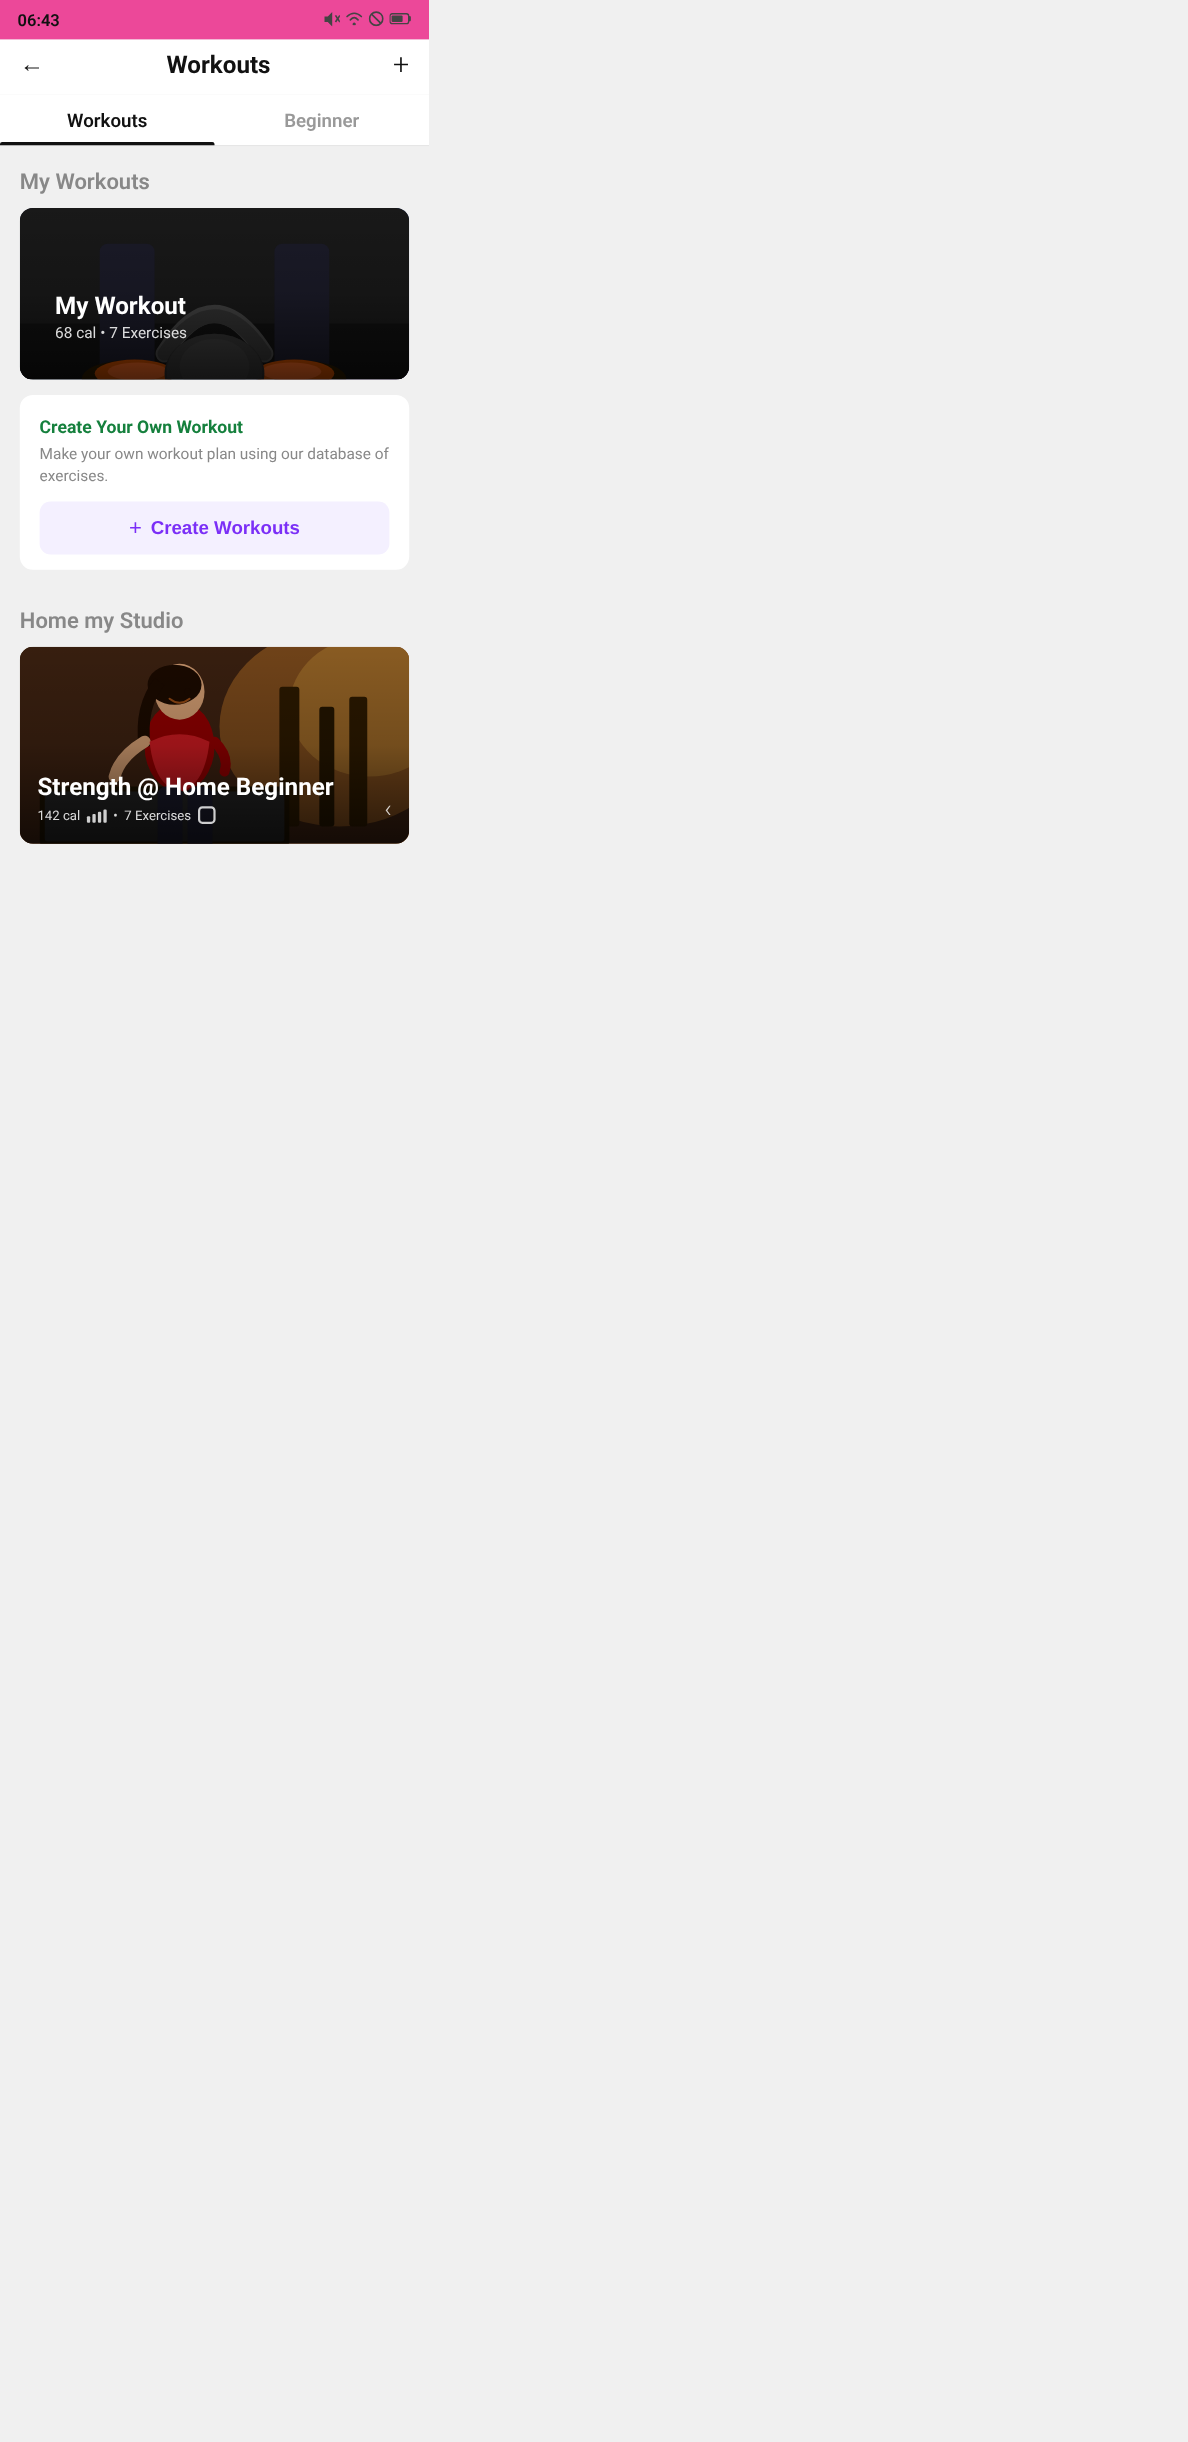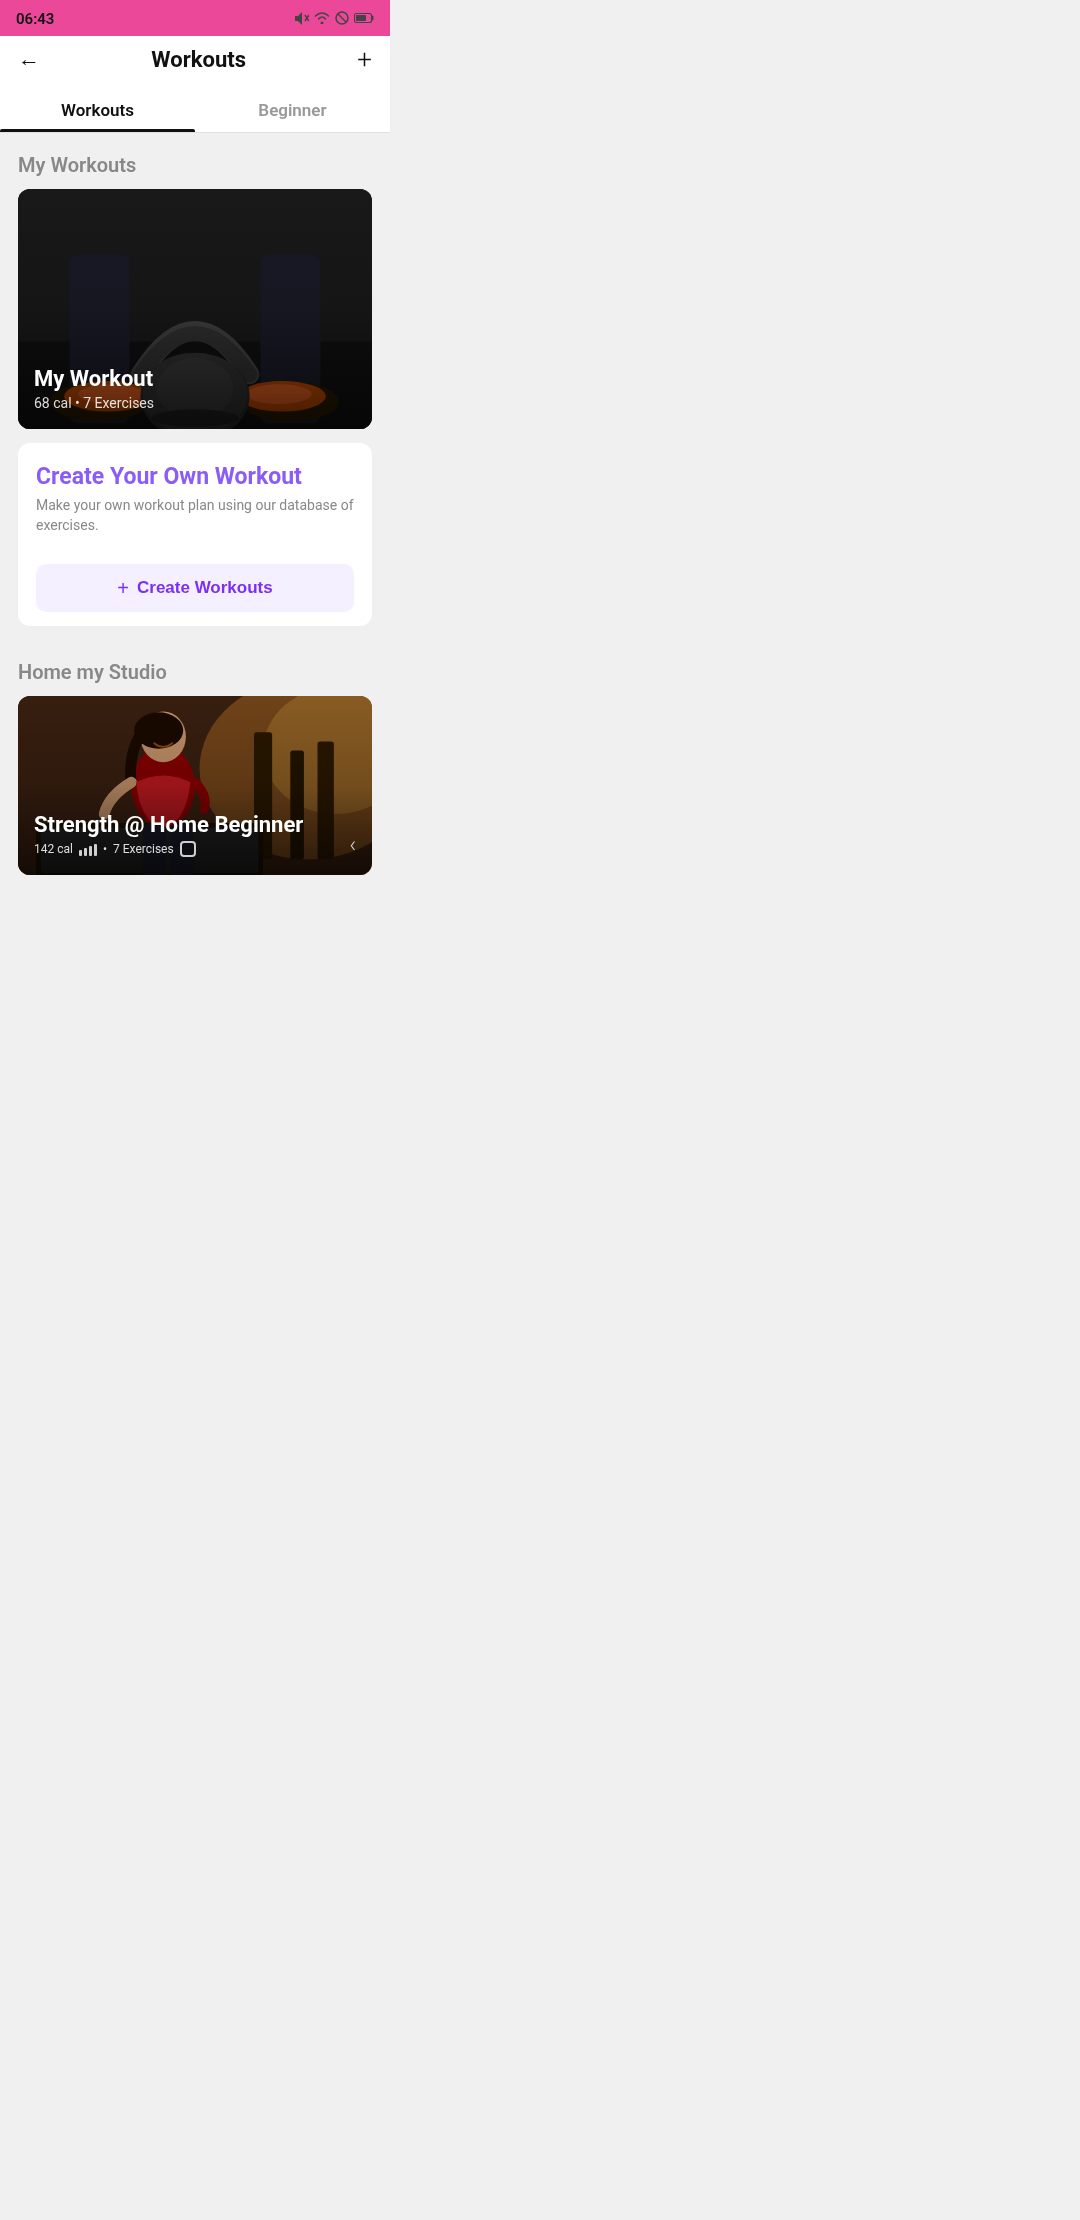--- a/index.html
+++ b/index.html
@@ -126,26 +126,26 @@
     .workout-card {
       margin: 0 18px 14px;
       border-radius: 12px;
       overflow: hidden;
       cursor: pointer;
       position: relative;
     }
 
     .workout-card-image {
       width: 100%;
-      height: 240px;
+      height: 156px;
       background: linear-gradient(135deg, #1a1a2e 0%, #16213e 30%, #0f3460 60%, #533483 100%);
       position: relative;
       display: flex;
       align-items: flex-end;
-      padding: 16px;
+      padding: 32px;
     }
 
     .kettlebell-scene {
       position: absolute;
       inset: 0;
       overflow: hidden;
     }
 
     
     .kettlebell-scene svg {
@@ -175,31 +175,31 @@
     
     .create-card {
       margin: 0 18px 14px;
       background: #fff;
       border-radius: 12px;
       padding: 20px 18px 14px;
       cursor: pointer;
     }
 
     .create-card-title {
-      font-size: 23px;
+      font-size: 16px;
       font-weight: 700;
-      color: #8b5cf6;
+      color: #15803d;
       margin-bottom: 6px;
     }
 
     .create-card-desc {
       font-size: 14px;
       color: #888;
       line-height: 1.4;
-      margin-bottom: 29px;
+      margin-bottom: 13px;
     }
 
     .create-workout-btn {
       display: flex;
       align-items: center;
       justify-content: center;
       gap: 8px;
       background: #f4f0ff;
       border-radius: 10px;
       padding: 14px;

